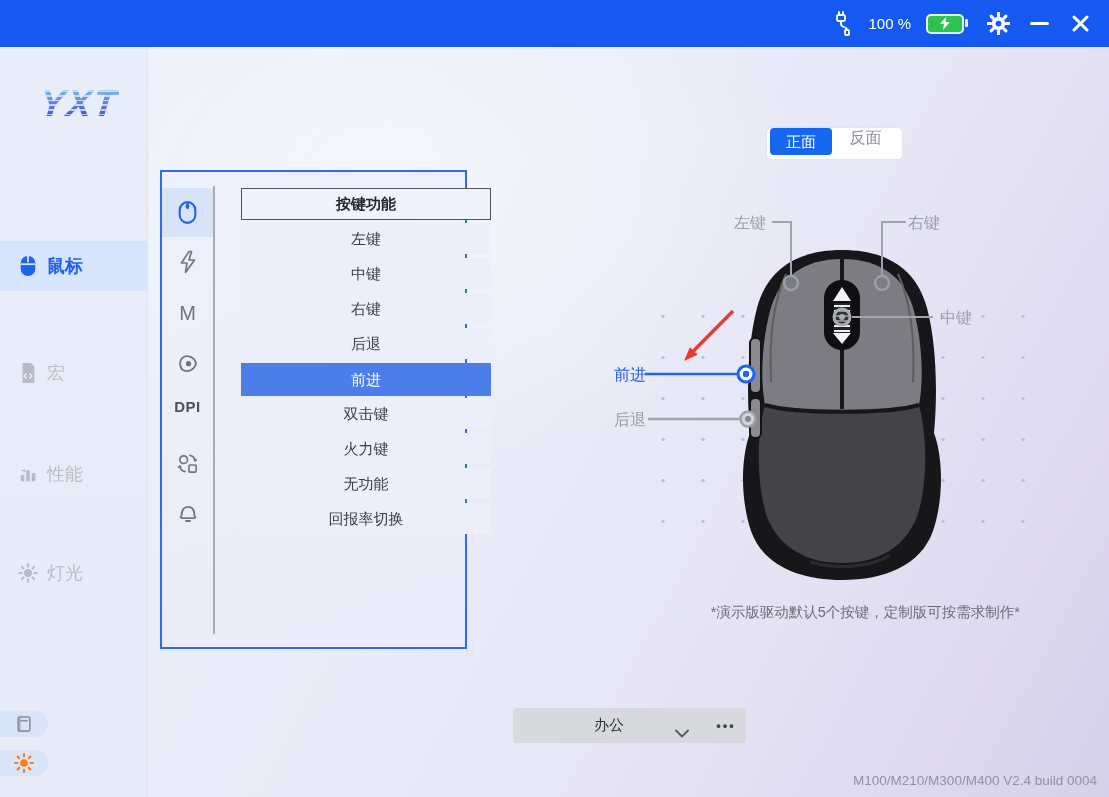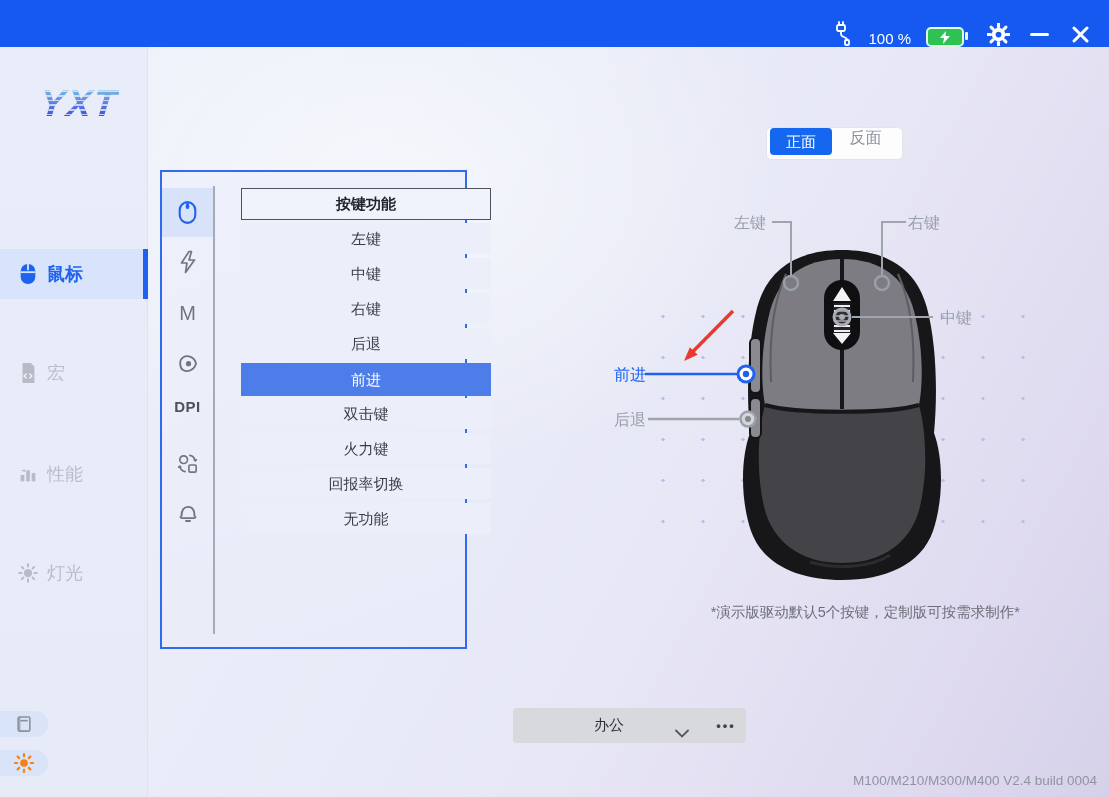--- a/index.html
+++ b/index.html
@@ -3,21 +3,21 @@
 <meta charset="utf-8">
 <style>
   html,body{margin:0;padding:0;}
   body{
     width:1109px;height:797px;position:relative;overflow:hidden;
     font-family:"Liberation Sans","DejaVu Sans",sans-serif;
     background:#eef0f9;
   }
   
   .topbar{position:absolute;left:0;top:0;width:1109px;height:47px;background:#1659f0;
-    display:flex;align-items:flex-end;justify-content:flex-end;gap:15px;padding-right:16px;box-sizing:border-box;}
+    display:flex;align-items:center;justify-content:flex-end;gap:15px;padding-right:16px;box-sizing:border-box;}
   .tb-txt{color:#fff;font-size:15px;}
   .battery{position:relative;width:34px;height:16px;background:#2ec253;border:2px solid #e2f7e6;border-radius:5px;
     display:flex;align-items:center;justify-content:center;margin-right:6px;}
   .battery:after{content:"";position:absolute;right:-6px;top:3px;width:3px;height:8px;background:#e2f7e6;border-radius:1px;}
   .tb-btn{display:flex;align-items:center;justify-content:center;width:26px;height:26px;cursor:pointer;}
   .minus{width:19px;height:3px;background:#fff;border-radius:2px;}
   .top-strip{position:absolute;left:530px;top:47px;width:125px;height:4px;background:#8ca3e6;opacity:.65;border-radius:0 0 4px 4px;}
   
   .sidebar{position:absolute;left:0;top:47px;width:148px;height:750px;
     background:linear-gradient(180deg,#e9edf9 0%,#e7ebf8 100%);border-right:1px solid #dfe3f0;box-sizing:border-box;}
@@ -118,21 +118,21 @@
       <line x1="2" y1="2" x2="15" y2="15"></line>
         <line x1="15" y1="2" x2="2" y2="15"></line>
     </svg>
   </span>
 </div>
 <div class="top-strip"></div>
 
 <div class="sidebar">
   <div class="logo">YXT</div>
 
-  <div class="nav-item active" style="top:202px;">
+  <div class="nav-item active" style="top:194px;padding-left:36px;">
     <span class="ni-icon">
       <svg width="22" height="24" viewBox="0 0 24 26">
         <rect x="4" y="2" width="16" height="22" rx="8" fill="#1f62f0"></rect>
         <line x1="12" y1="2" x2="12" y2="9" stroke="#d8e4fb" stroke-width="2"></line>
         <line x1="4" y1="11" x2="20" y2="11" stroke="#d8e4fb" stroke-width="2"></line>
       </svg>
     </span>
     <span class="ni-label">鼠标</span>
   </div>
 
@@ -252,22 +252,22 @@
 
     <div class="fn-list">
       <div class="fn-header">按键功能</div>
       <div class="fn-row">左键</div>
       <div class="fn-row">中键</div>
       <div class="fn-row">右键</div>
       <div class="fn-row">后退</div>
       <div class="fn-row selected">前进</div>
       <div class="fn-row">双击键</div>
       <div class="fn-row">火力键</div>
+      <div class="fn-row">无功能</div>
       <div class="fn-row">回报率切换</div>
-      <div class="fn-row">无功能</div>
     </div>
   </div>
 
   <div class="tabs">
     <div class="tab-front">正面</div>
     <div class="tab-back">反面</div>
   </div>
 
   <div class="dots"></div>
 

